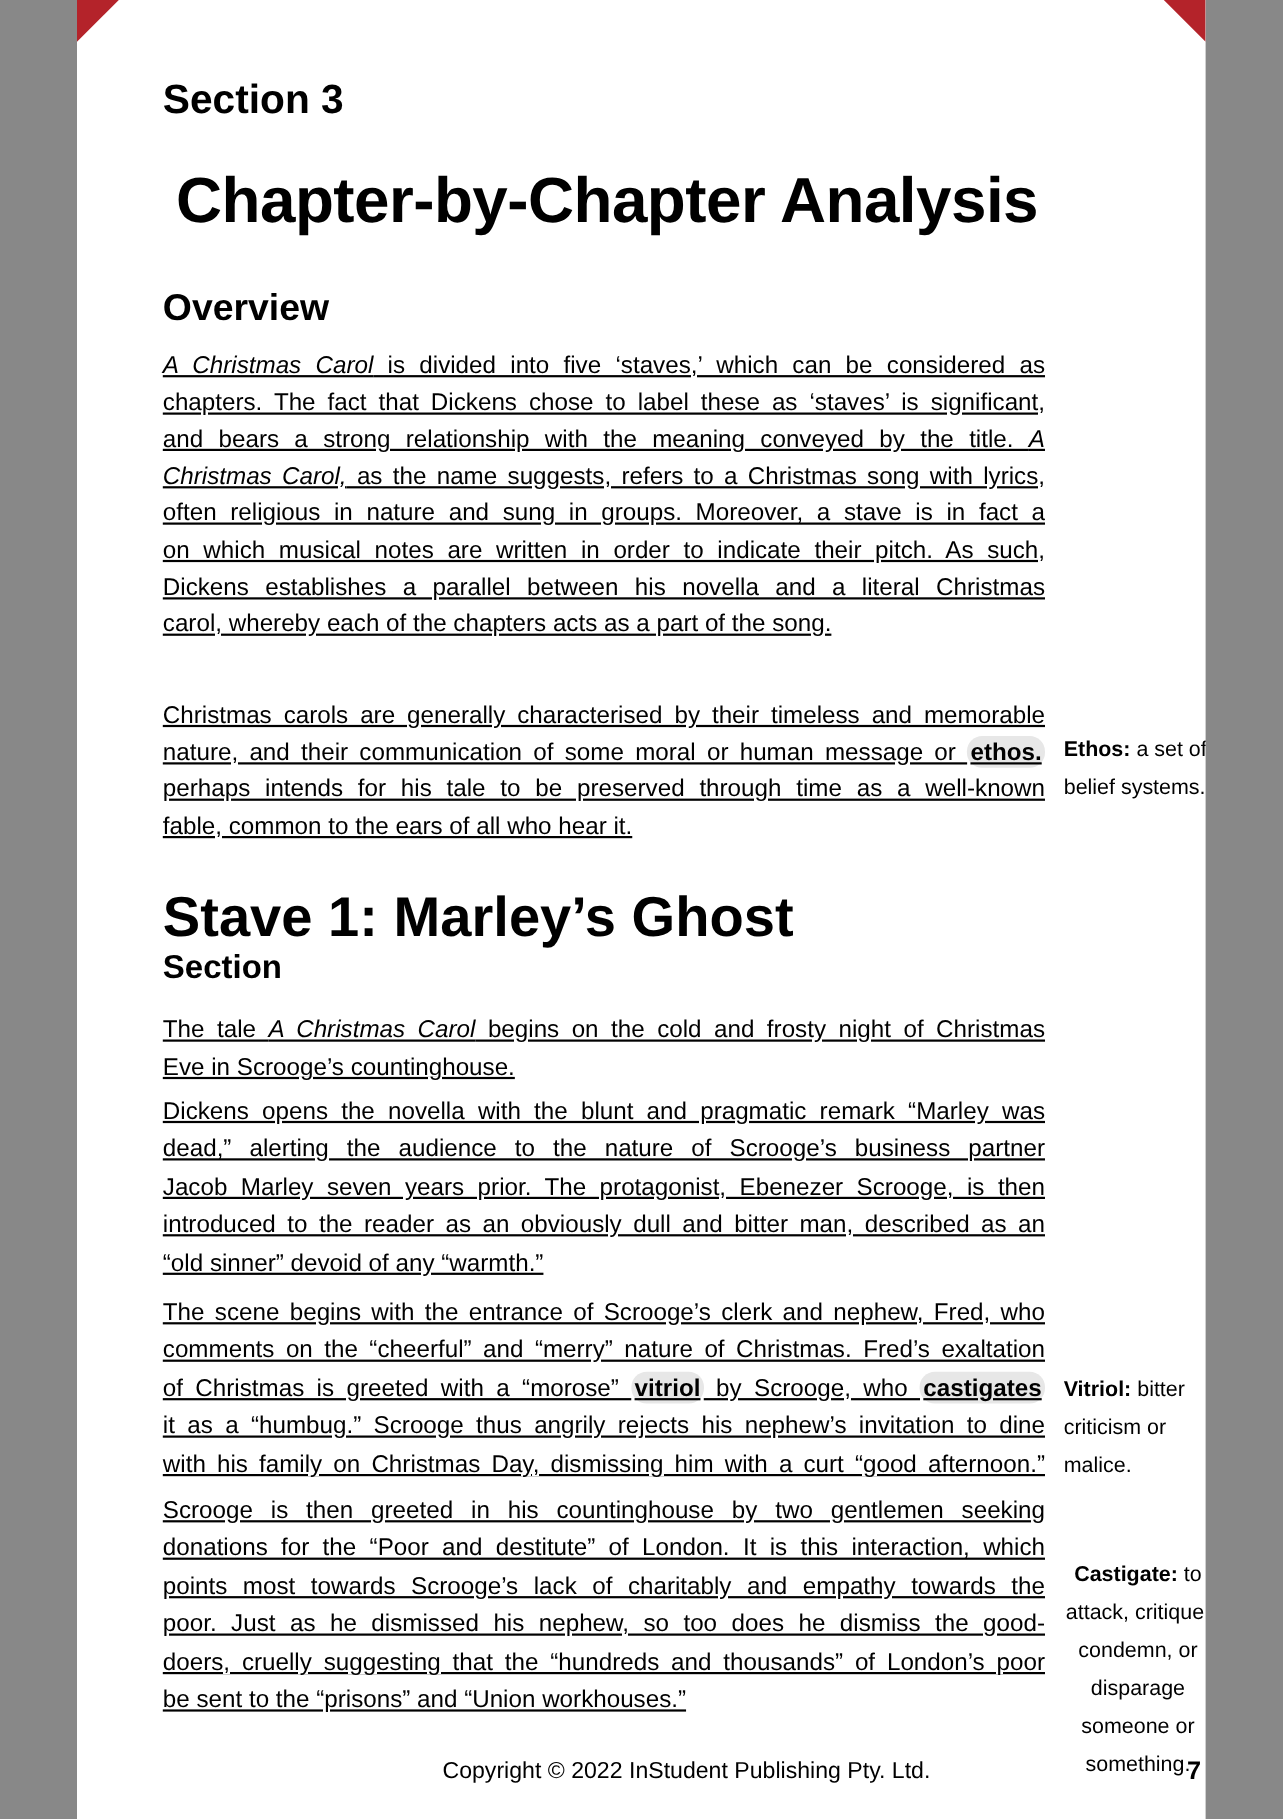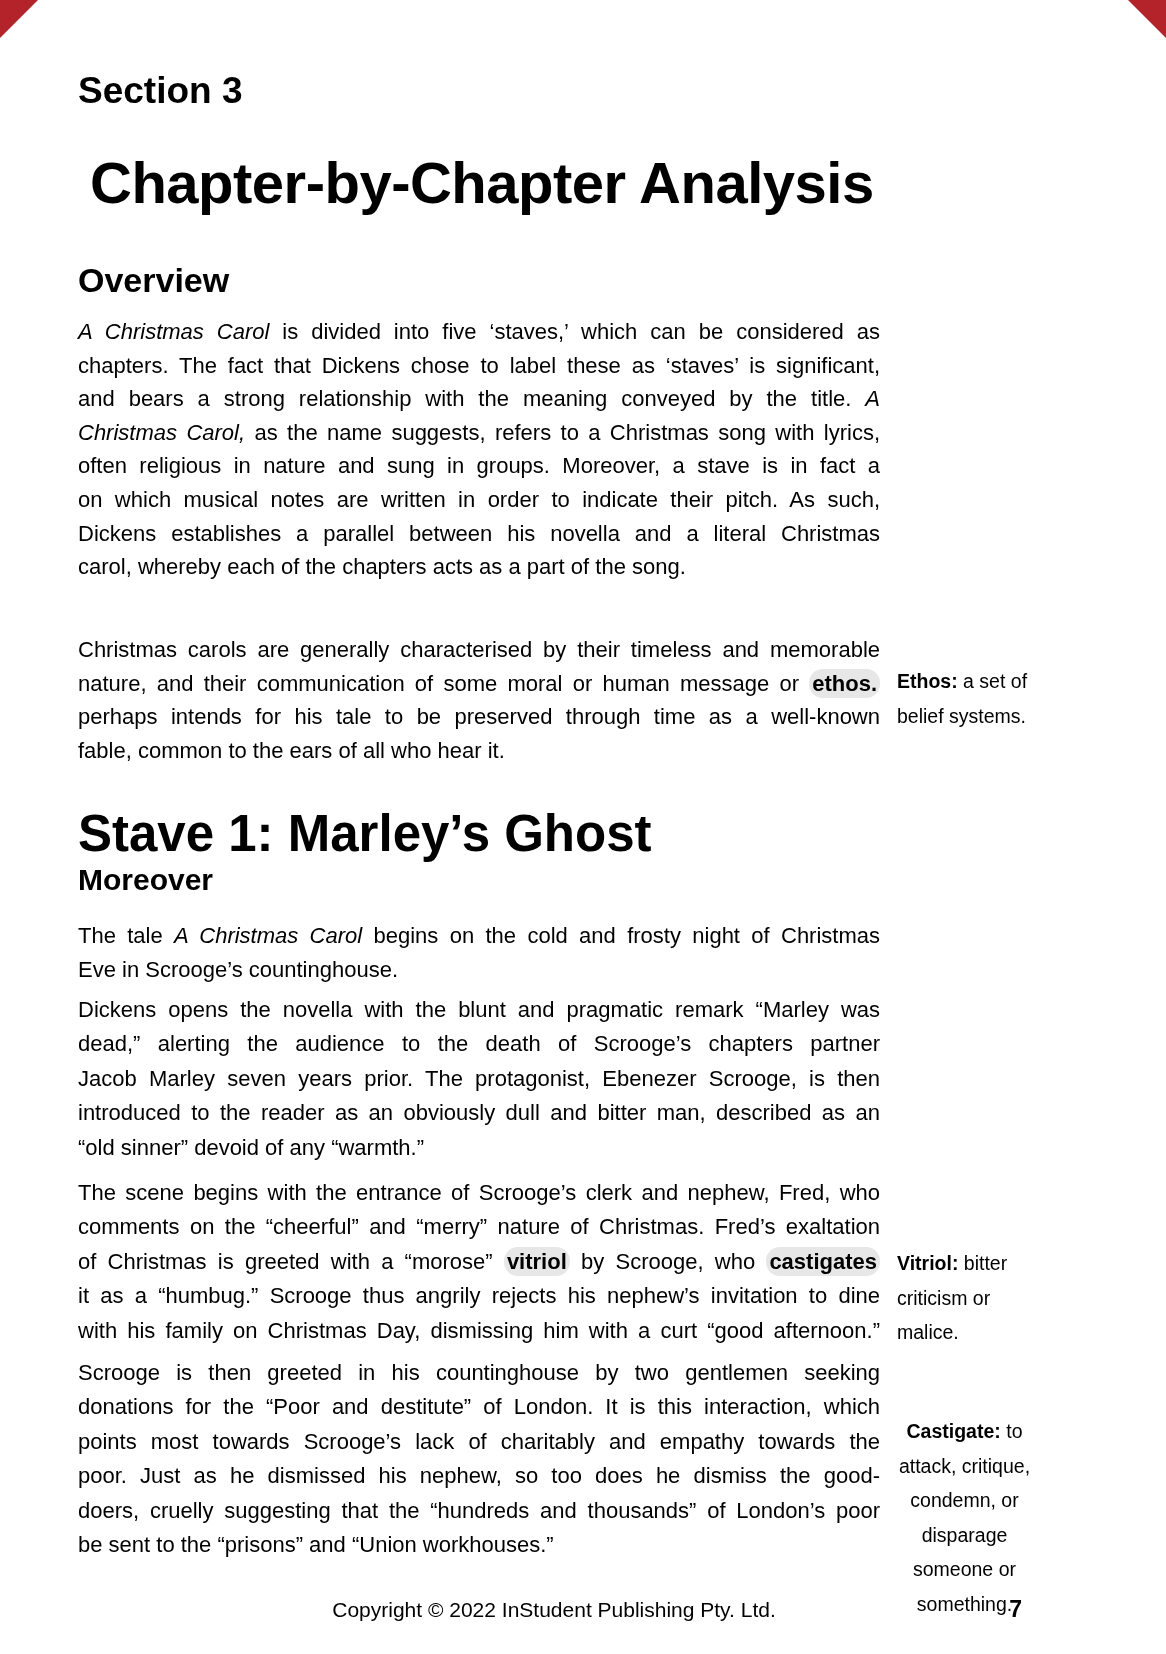--- a/index.html
+++ b/index.html
@@ -1,19 +1,19 @@
 <!DOCTYPE html>
 <html style="--accent: #b4232a; --hl: #e7e7e7; --fg: #000000; --bg: #ffffff;"><head>
 <meta charset="utf-8">
 <title>Section 3 — Chapter-by-Chapter Analysis</title>
 <style>
   html,body { margin:0; padding:0; background:#888; }
   .page {
     position: relative;
-    width: 1166px;
+    width: 1026px;
     height: 1654px;
     margin: 0 auto;
     background: var(--bg, #ffffff);
     color: var(--fg, #000000);
     font-family: "Liberation Sans", sans-serif;
     overflow: hidden;
   }
   
   .corner { position:absolute; top:0; width:0; height:0; }
   .corner-left  { left:0;  border-top: 38px solid var(--accent,#b4232a); border-right: 38px solid transparent; }
@@ -25,21 +25,21 @@
   #sectionLabel   { left:78px; top:71px;  font-size:37px; }
   #mainTitle      { left:90px; top:151px; font-size:58px; letter-spacing:-0.5px; }
   #overviewHeading{ left:78px; top:262px; font-size:34px; }
   #staveHeading   { left:78px; top:806px; font-size:51px; }
   #summaryHeading { left:78px; top:863px; font-size:30px; }
 
   .body {
     position:absolute; left:78px; width:802px;
     font-size:22px;
   }
-  .body .tline { height:33.6px; line-height:33.6px; white-space:normal; }
+  .body .tline { height:33.6px; line-height:33.6px; white-space:normal;text-decoration:underline; }
   .lh2 .tline  { height:34.4px; line-height:34.4px; }
   .jfull { text-align: justify; text-align-last: justify; }
   .it { font-style: italic; }
   .bd { font-weight: bold; }
   .hl { background: var(--hl, #e7e7e7); padding:2px 3px;border-radius:14px; }
 
   #p1 { top:315px; }
   #p2 { top:633px; }
   #p3 { top:919px; }
   #p4 { top:993px; }
@@ -92,29 +92,29 @@
       <div class="tline jfull"><span>perhaps intends for his tale to be preserved through time as a well-known</span></div>
       <div class="tline"><span>fable, common to the ears of all who hear it.</span></div>
     </div>
 
   <aside class="note" id="note-ethos">
       <div class="tline"><span class="bd">Ethos:</span><span> a set of</span></div>
       <div class="tline"><span>belief systems.</span></div>
     </aside>
 
   <h3 class="abs" id="staveHeading">Stave 1: Marley’s Ghost</h3>
-  <h4 class="abs" id="summaryHeading">Moreover</h4>
+  <h4 class="abs" id="summaryHeading">Section</h4>
 
   <div class="body lh2" id="p3">
       <div class="tline jfull"><span>The tale </span><span class="it">A Christmas Carol</span><span> begins on the cold and frosty night of Christmas</span></div>
       <div class="tline"><span>Eve in Scrooge’s countinghouse.</span></div>
     </div>
   <div class="body lh2" id="p4">
       <div class="tline jfull"><span>Dickens opens the novella with the blunt and pragmatic remark “Marley was</span></div>
-      <div class="tline jfull"><span>dead,” alerting the audience to the death of Scrooge’s chapters partner</span></div>
+      <div class="tline jfull"><span>dead,” alerting the audience to the nature of Scrooge’s business partner</span></div>
       <div class="tline jfull"><span>Jacob Marley seven years prior. The protagonist, Ebenezer Scrooge, is then</span></div>
       <div class="tline jfull"><span>introduced to the reader as an obviously dull and bitter man, described as an</span></div>
       <div class="tline"><span>“old sinner” devoid of any “warmth.”</span></div>
     </div>
   <div class="body lh2" id="p5">
       <div class="tline jfull"><span>The scene begins with the entrance of Scrooge’s clerk and nephew, Fred, who</span></div>
       <div class="tline jfull"><span>comments on the “cheerful” and “merry” nature of Christmas. Fred’s exaltation</span></div>
       <div class="tline jfull"><span>of Christmas is greeted with a “morose” </span><span class="bd hl">vitriol</span><span> by Scrooge, who </span><span class="bd hl">castigates</span></div>
       <div class="tline jfull"><span>it as a “humbug.” Scrooge thus angrily rejects his nephew’s invitation to dine</span></div>
       <div class="tline jfull"><span>with his family on Christmas Day, dismissing him with a curt “good afternoon.”</span></div>

